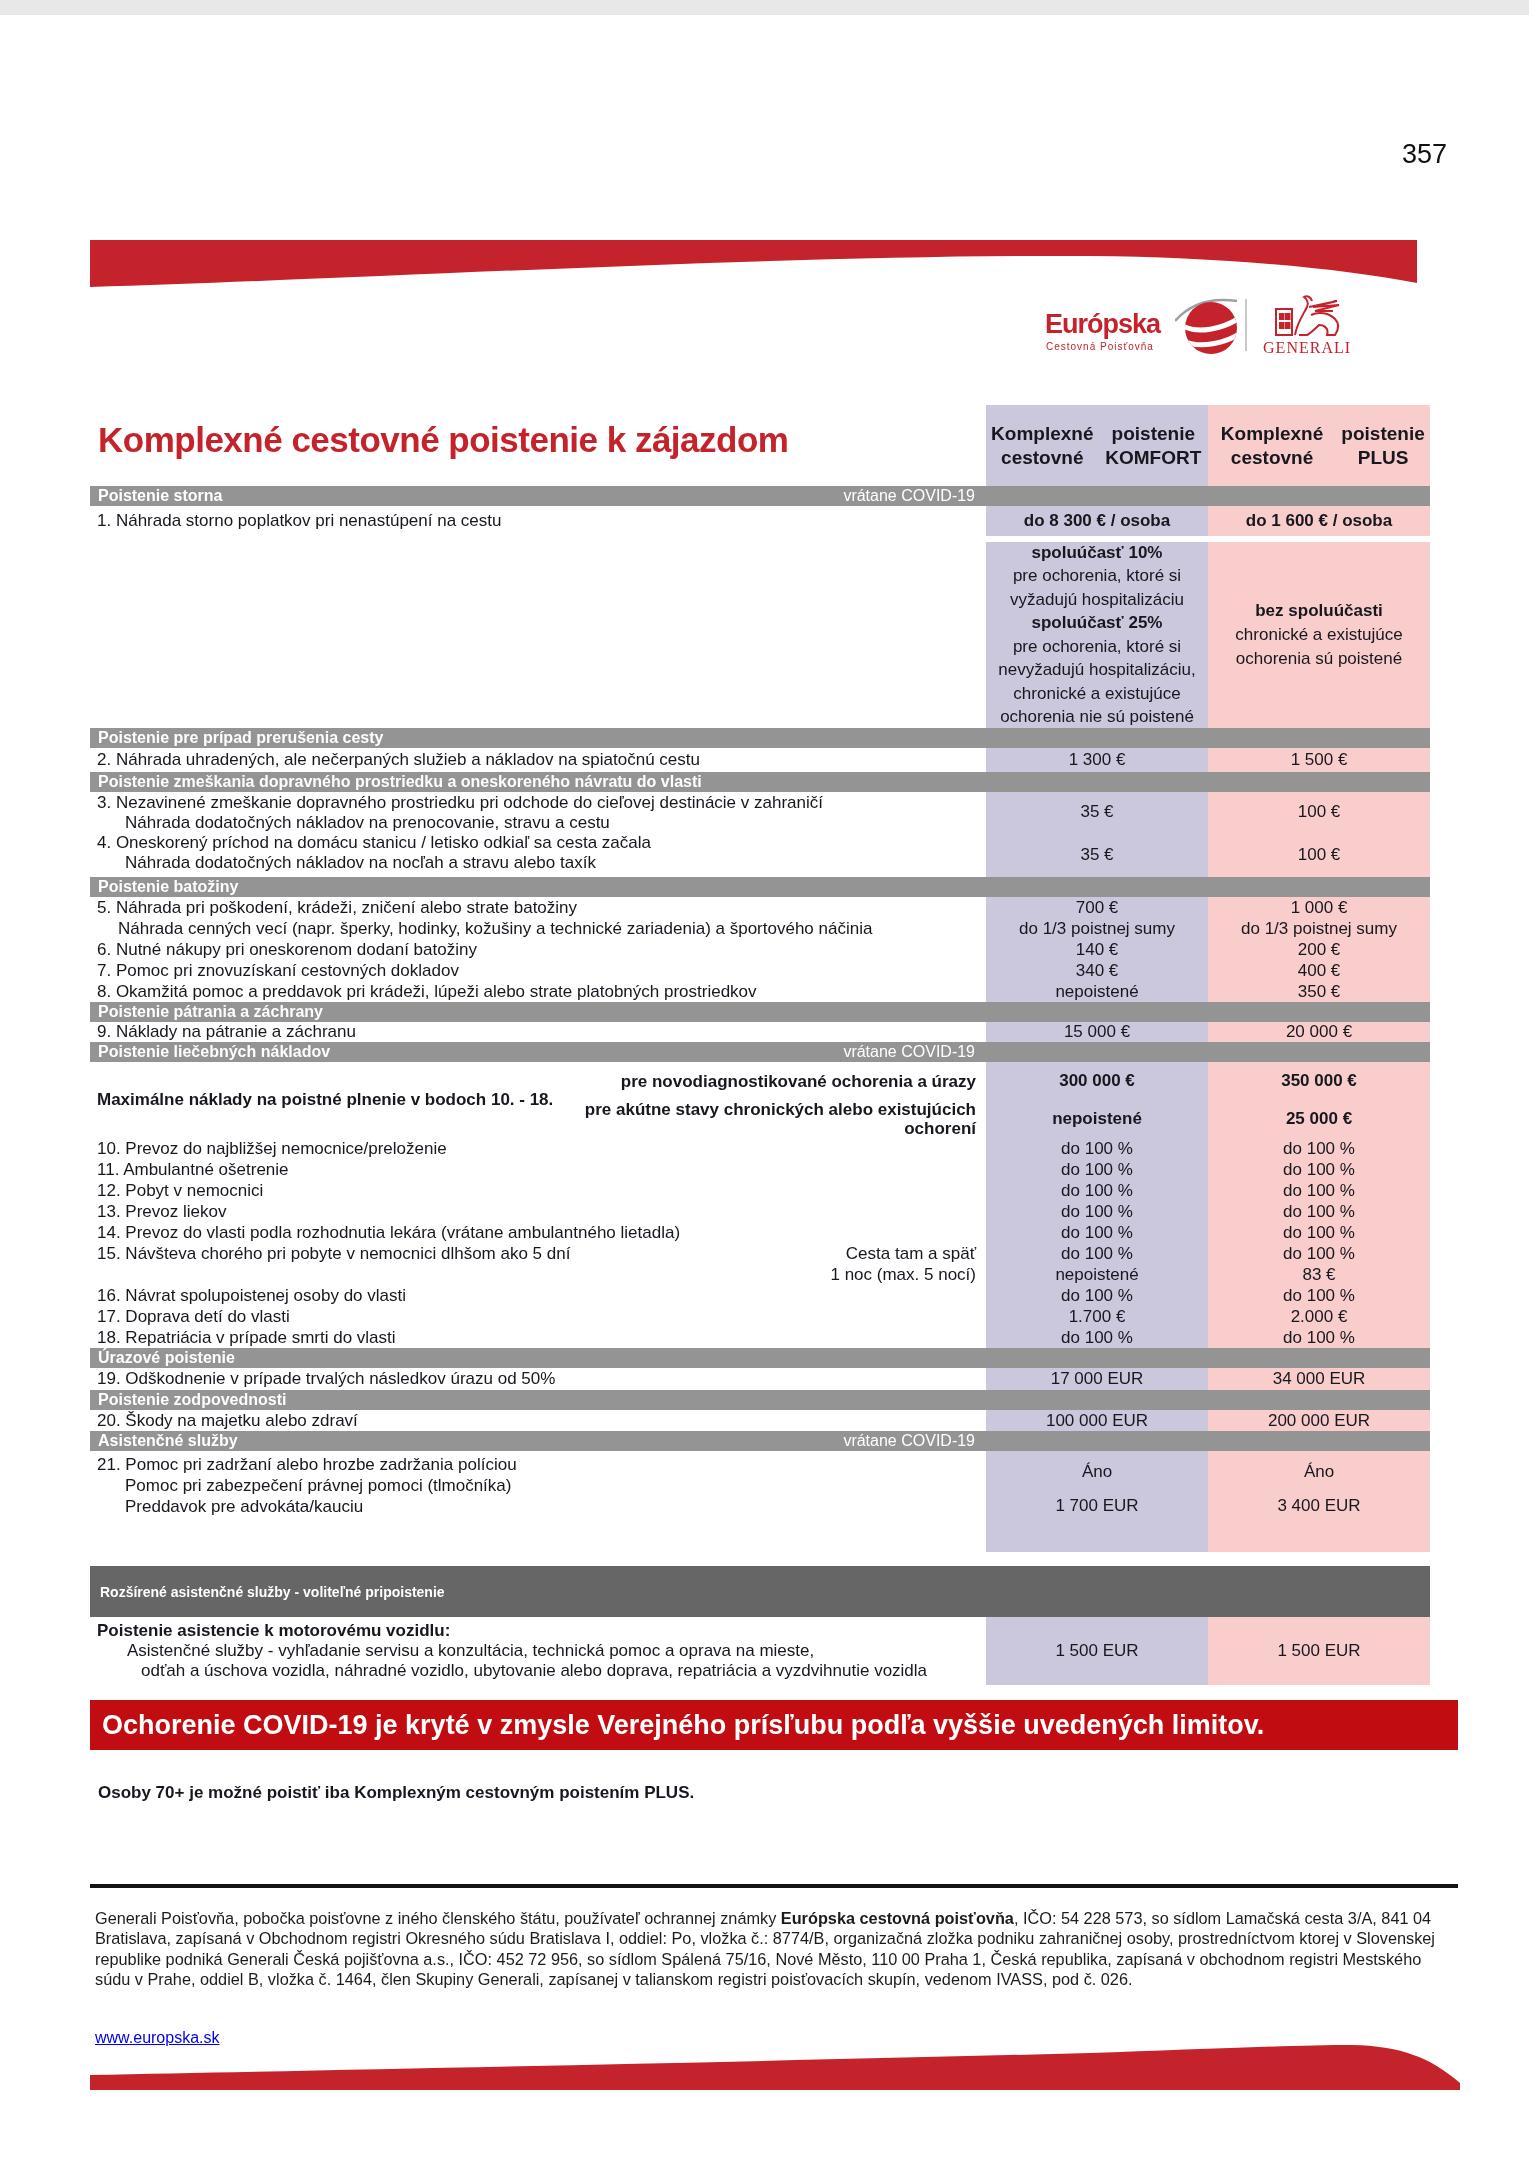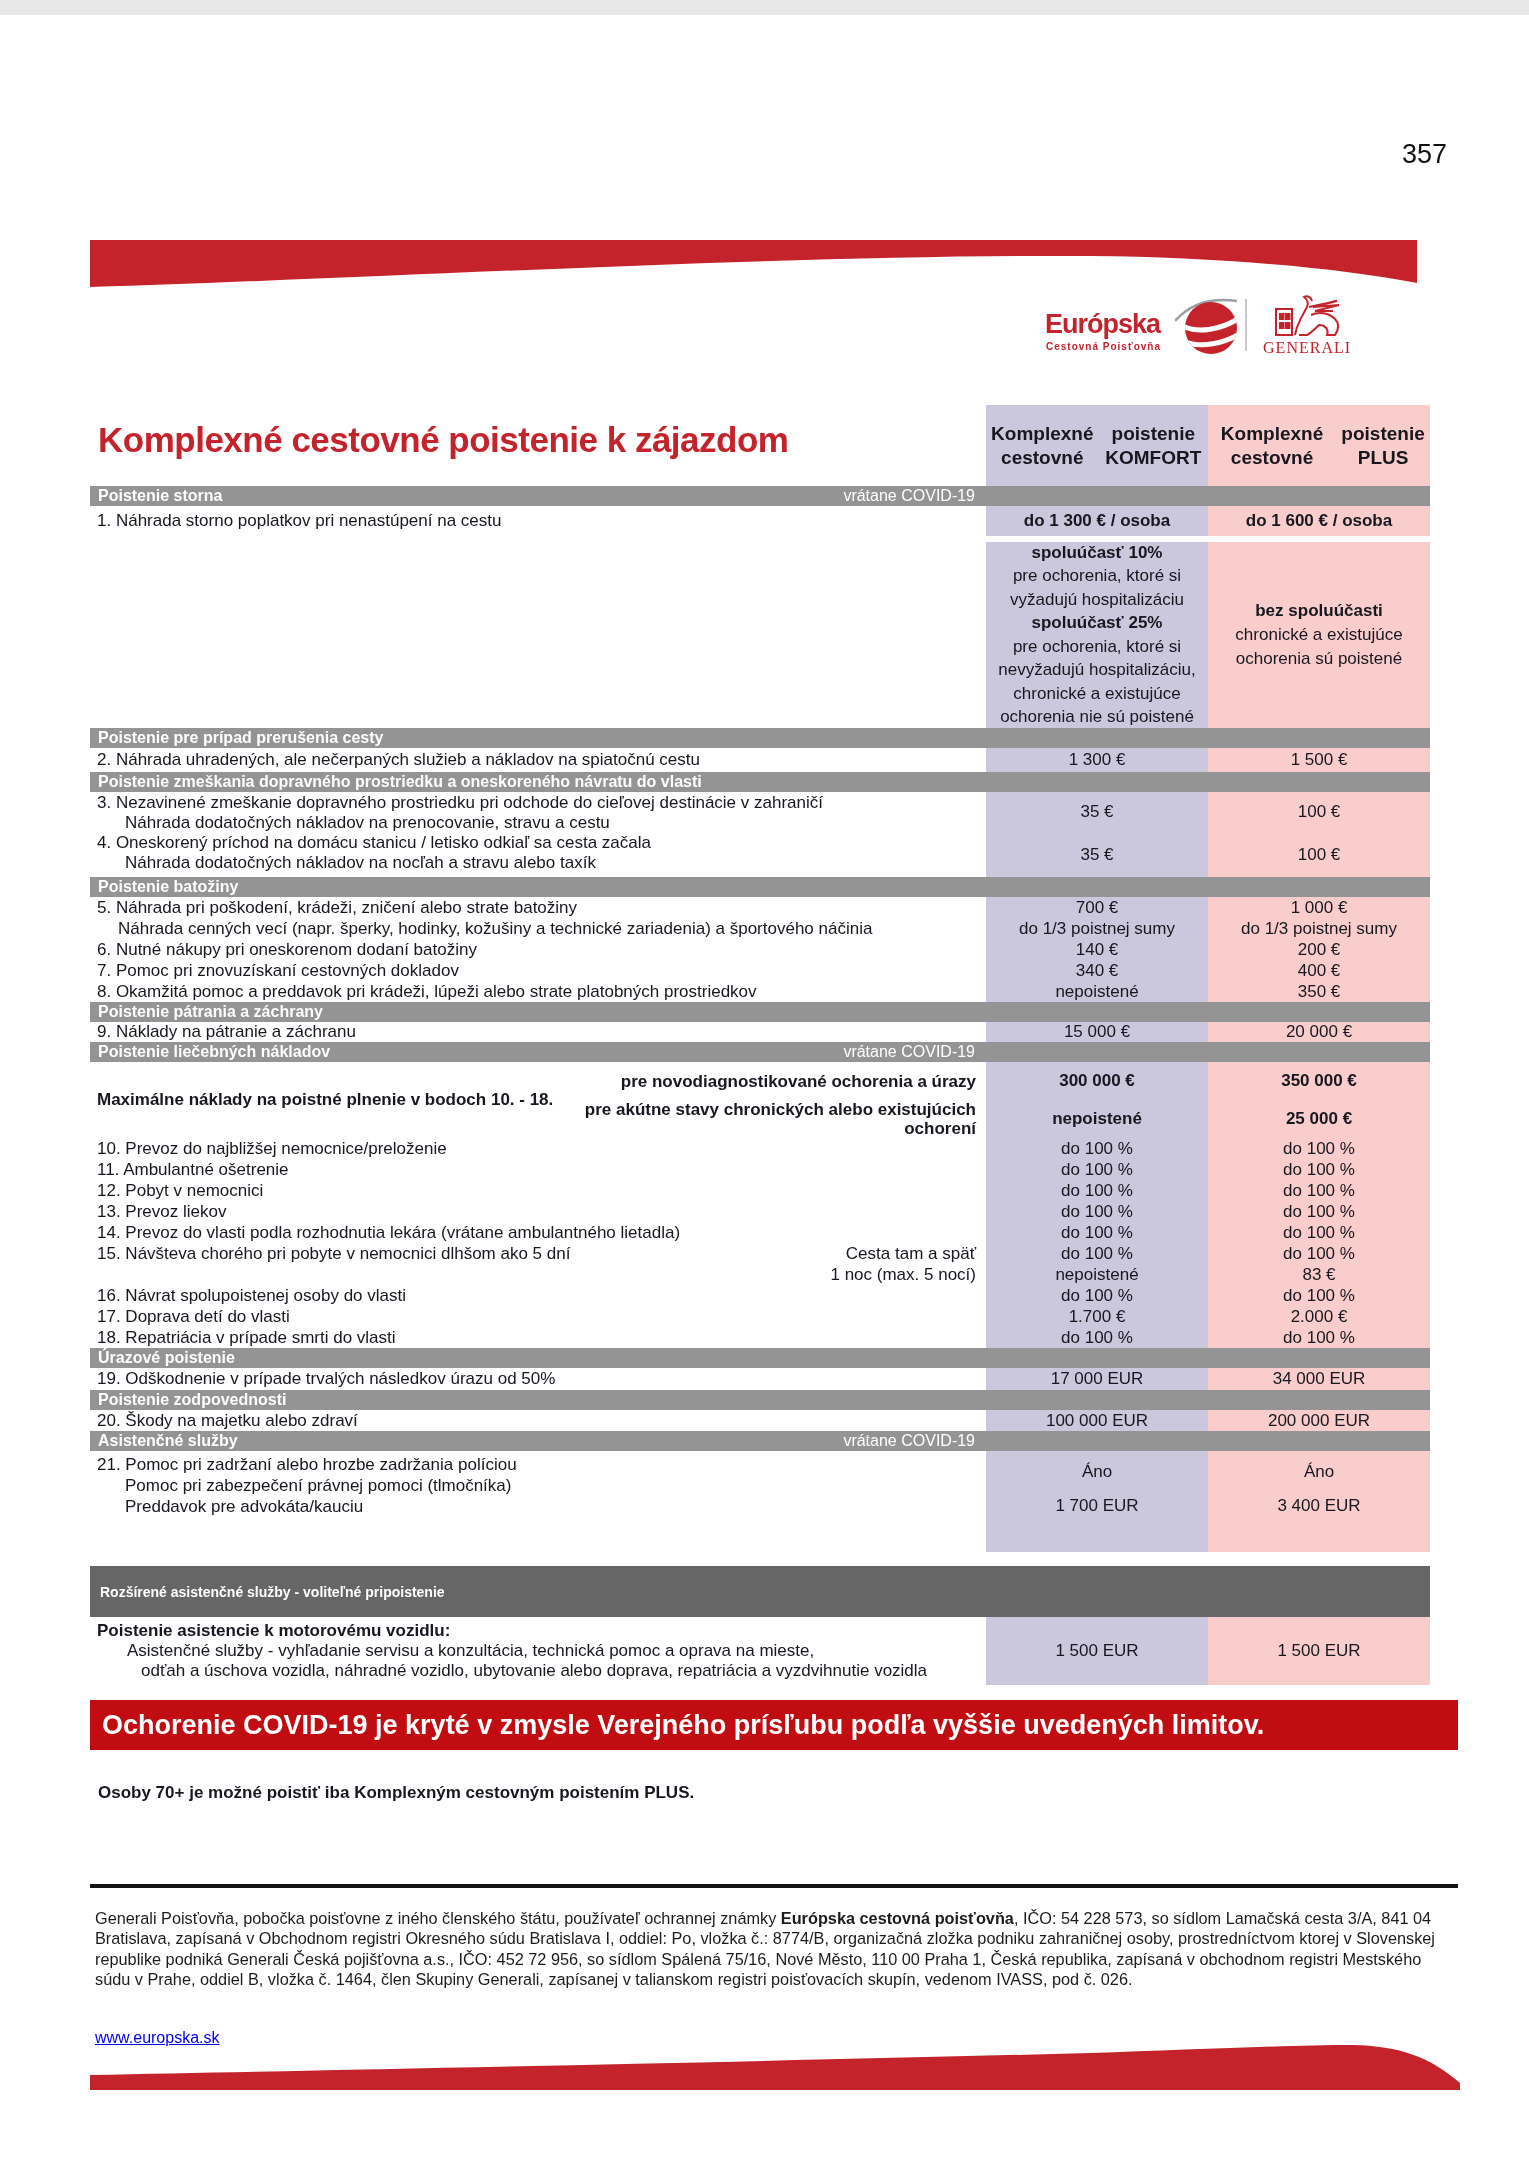--- a/index.html
+++ b/index.html
@@ -11,21 +11,21 @@
   .page{position:relative;width:1529px;height:2160px;background:#ffffff;margin:15px auto;overflow:hidden}
   .abs{position:absolute}
   .bold{font-weight:bold}
   .page-number{left:1402px;top:124px;font-size:27px;color:#111}
   .top-swoosh{left:90px;top:225px}
   .bottom-swoosh{left:90px;top:2028px}
   
   .logos{left:1025px;top:278px;width:330px;height:70px;display:flex;align-items:flex-start}
   .eu-wrap{position:relative;width:215px;height:66px}
   .eu-name{position:absolute;left:20px;top:16px;font-size:27px;font-weight:bold;color:var(--red);letter-spacing:-1px}
-  .eu-tag{position:absolute;left:21px;top:48px;font-size:10px;font-weight:bold;color:var(--red);letter-spacing:1px}
+  .eu-tag{position:absolute;left:21px;top:48px;font-size:10px;font-weight:normal;color:var(--red);letter-spacing:1px}
   .eu-globe{position:absolute;left:150px;top:2px}
   .logo-divider{width:2px;height:52px;background:#c9c9c9;margin:6px 12px 0 14px}
   .gen-wrap{position:relative;width:100px;height:66px;text-align:center}
   .gen-lion{position:absolute;left:14px;top:0px}
   .gen-name{position:absolute;left:0;top:46px;width:100%;font-family:"Liberation Serif",serif;font-size:16px;font-weight:normal;color:var(--red);letter-spacing:1px}
   
   .title{left:98px;top:405px;font-size:35px;font-weight:bold;color:var(--red);letter-spacing:-0.5px}
   
   .tbl{left:90px;top:390px;width:1340px;font-size:17px}
   .tr{display:flex}
@@ -128,21 +128,21 @@
       </div>
     </div>
 
     <div class="bar">
       <span>Poistenie storna</span>
       <span class="covid">vrátane COVID-19</span>
     </div>
 
     <div class="tr h30">
       <div class="td desc">1. Náhrada storno poplatkov pri nenastúpení na cestu</div>
-      <div class="td vk bold">do 1 300 € / osoba</div>
+      <div class="td vk bold">do 8 300 € / osoba</div>
       <div class="td vp bold">do 1 600 € / osoba</div>
     </div>
 
     <div class="gap6"></div>
 
     <div class="tr h186">
       <div class="td desc"></div>
       <div class="td vk cen spolu-k">
         <div class="bold">spoluúčasť 10%</div>
         <div>pre ochorenia, ktoré si</div>

